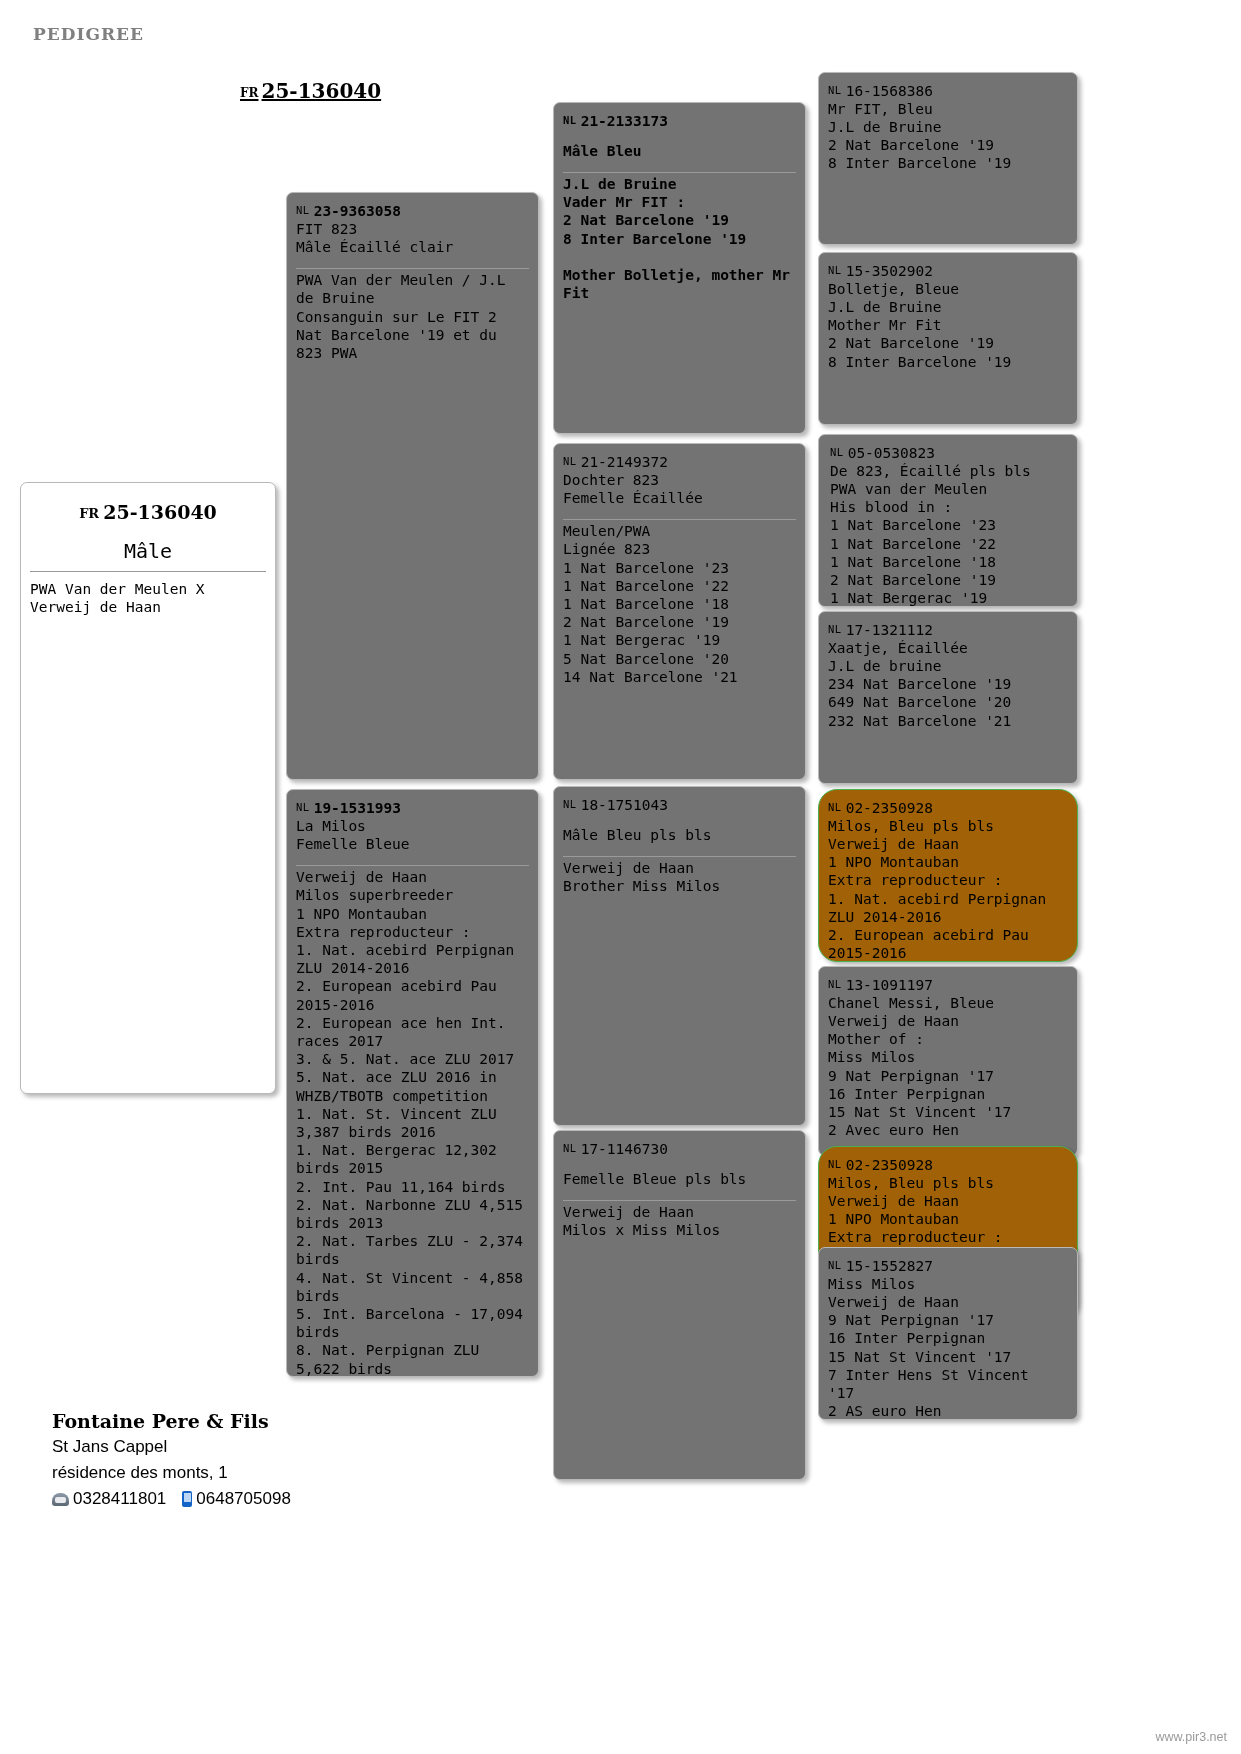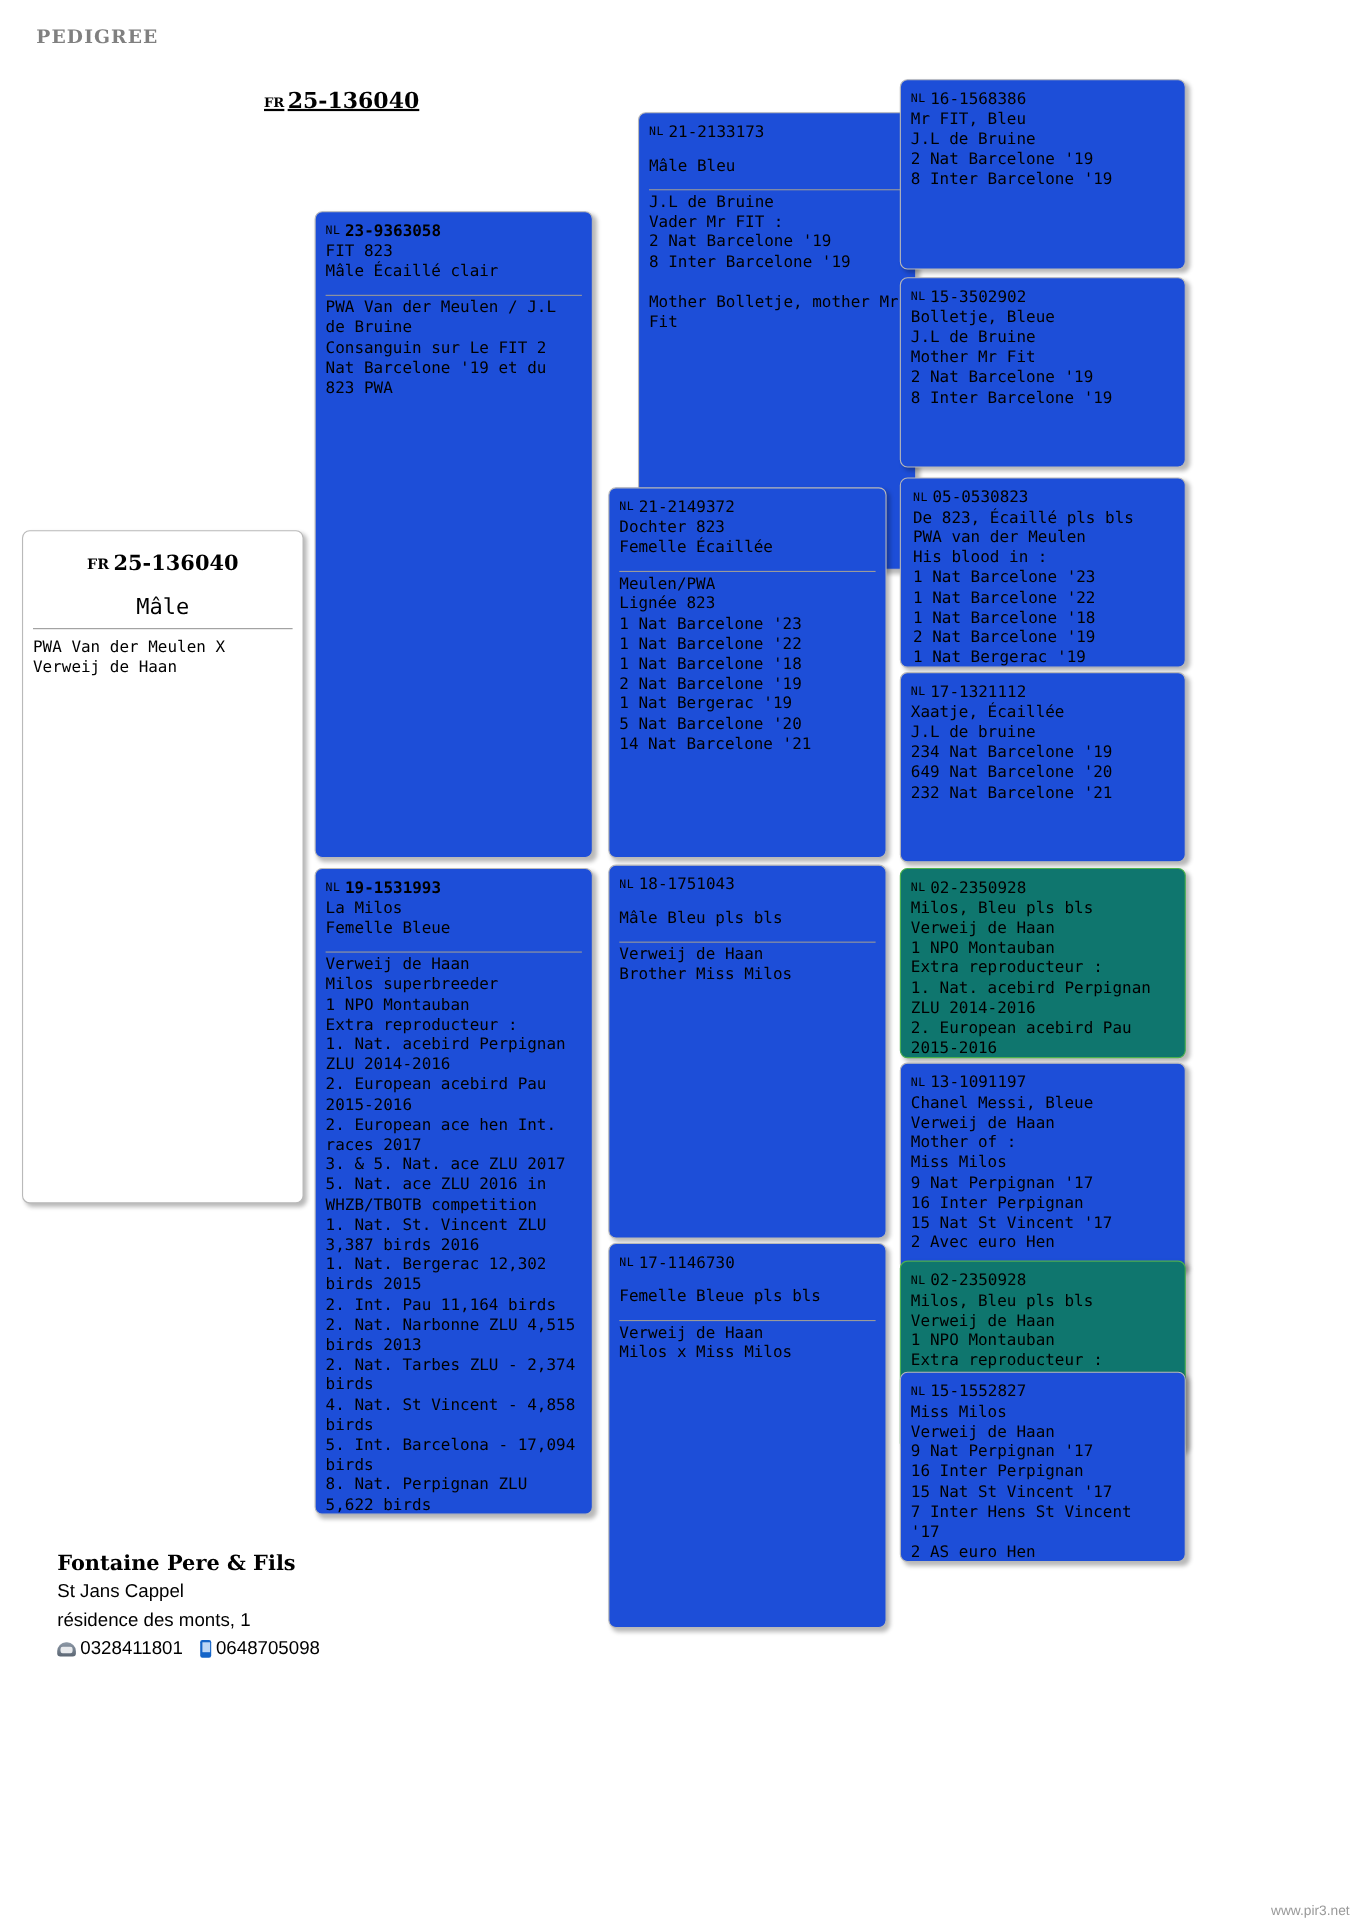--- a/index.html
+++ b/index.html
@@ -32,33 +32,34 @@
     white-space: nowrap;
   }
   .root-id .cc {
     font-size: 12px;
     font-weight: bold;
     vertical-align: 1px;
     margin-right: 3px;
   }
   .card {
     position: absolute;
-    background: #1d4ed8;
+    background: #737373;
     border: 1px solid #b9b9b9;
     border-radius: 7px;
     box-shadow: 3px 3px 4px rgba(0,0,0,0.28);
     overflow: hidden;
     padding: 8px 9px 8px 9px;
     font-size: 14.5px;
     line-height: 18.2px;
     color: #000;
   }
   .card.green {
-    background: #0f766e;
+    background: #a16207;
     border-color: #4cb14c;
+    border-radius: 19px;
   }
   .card .cc {
     font-size: 10.5px;
     vertical-align: 1.5px;
     margin-right: 4px;
     letter-spacing: 0.5px;
   }
   .card .idline { white-space: nowrap; }
   .card .idline .num { font-weight: bold; }
   .card .body { white-space: pre-wrap; }
@@ -227,21 +228,21 @@
 birds
 4. Nat. St Vincent - 4,858
 birds
 5. Int. Barcelona - 17,094
 birds
 8. Nat. Perpignan ZLU
 5,622 birds
 9. Nat. Perpignan ZLU -</div>
 </div>
 
-<div class="card" style="left:580px; top:102px; width:253px; height:416px;">
+<div class="card" style="left:553px; top:102px; width:253px; height:332px;font-weight:bold;">
   <div class="idline">
     <span class="cc">NL</span><span>21-2133173</span>
   </div>
   <div class="underlined" style="margin-top:12px;">Mâle Bleu</div>
   <div class="body">J.L de Bruine
 Vader Mr FIT :
 2 Nat Barcelone '19
 8 Inter Barcelone '19
 
 Mother Bolletje, mother Mr

